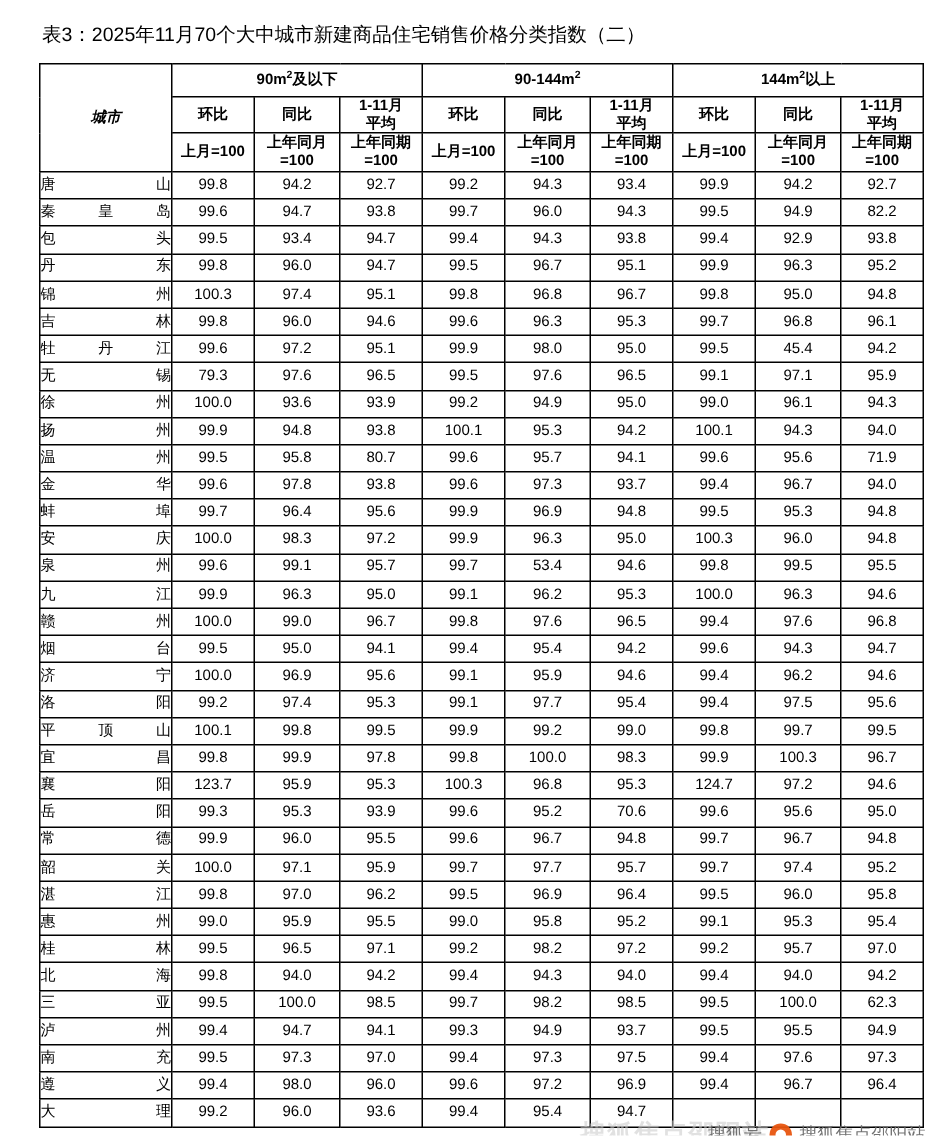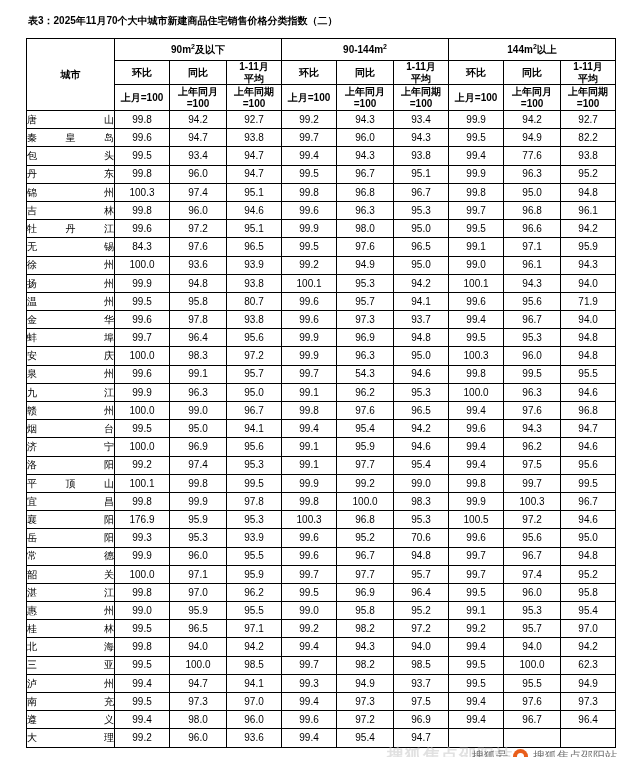--- a/index.html
+++ b/index.html
@@ -16,22 +16,22 @@
     overflow: hidden;
   }
   .page {
     width: 631px;
     height: 757px;
     position: relative;
     box-sizing: border-box;
     padding: 0;
   }
   .title {
-    font-size: 10px;
-    font-weight: bold;
+    font-size: 13px;
+    font-weight: normal;
     margin: 14px 0 10px 28px;
     letter-spacing: 0px;
     white-space: nowrap;
   }
   table.main {
     border-collapse: collapse;
     margin-left: 26px;
     width: 580px;
     table-layout: fixed;
   }
@@ -55,20 +55,21 @@
     padding-left: 19px;
   }
   .hdr-base {
     height: 26px;
     font-weight: normal;
     font-size: 9px;
   }
   .city-head {
     font-size: 12px;
     vertical-align: middle;
+    font-style: italic;
   }
   td.city {
     font-size: 11px;
     text-align: justify;
     text-align-last: justify;
     padding: 0 6px;
     height: 17.2px;
     white-space: nowrap;
   }
   td.num {
@@ -201,21 +202,21 @@
         </tr>
         <tr>
           <td class="city">包头</td>
           <td class="num">99.5</td>
           <td class="num">93.4</td>
           <td class="num">94.7</td>
           <td class="num">99.4</td>
           <td class="num">94.3</td>
           <td class="num">93.8</td>
           <td class="num">99.4</td>
-          <td class="num">77.6</td>
+          <td class="num">92.9</td>
           <td class="num">93.8</td>
         </tr>
         <tr>
           <td class="city">丹东</td>
           <td class="num">99.8</td>
           <td class="num">96.0</td>
           <td class="num">94.7</td>
           <td class="num">99.5</td>
           <td class="num">96.7</td>
           <td class="num">95.1</td>
@@ -249,26 +250,26 @@
         </tr>
         <tr>
           <td class="city">牡丹江</td>
           <td class="num">99.6</td>
           <td class="num">97.2</td>
           <td class="num">95.1</td>
           <td class="num">99.9</td>
           <td class="num">98.0</td>
           <td class="num">95.0</td>
           <td class="num">99.5</td>
-          <td class="num">96.6</td>
+          <td class="num">45.4</td>
           <td class="num">94.2</td>
         </tr>
         <tr>
           <td class="city">无锡</td>
-          <td class="num">84.3</td>
+          <td class="num">79.3</td>
           <td class="num">97.6</td>
           <td class="num">96.5</td>
           <td class="num">99.5</td>
           <td class="num">97.6</td>
           <td class="num">96.5</td>
           <td class="num">99.1</td>
           <td class="num">97.1</td>
           <td class="num">95.9</td>
         </tr>
         <tr>
@@ -342,21 +343,21 @@
           <td class="num">100.3</td>
           <td class="num">96.0</td>
           <td class="num">94.8</td>
         </tr>
         <tr>
           <td class="city">泉州</td>
           <td class="num">99.6</td>
           <td class="num">99.1</td>
           <td class="num">95.7</td>
           <td class="num">99.7</td>
-          <td class="num">54.3</td>
+          <td class="num">53.4</td>
           <td class="num">94.6</td>
           <td class="num">99.8</td>
           <td class="num">99.5</td>
           <td class="num">95.5</td>
         </tr>
         <tr>
           <td class="city">九江</td>
           <td class="num">99.9</td>
           <td class="num">96.3</td>
           <td class="num">95.0</td>
@@ -434,27 +435,27 @@
           <td class="num">97.8</td>
           <td class="num">99.8</td>
           <td class="num">100.0</td>
           <td class="num">98.3</td>
           <td class="num">99.9</td>
           <td class="num">100.3</td>
           <td class="num">96.7</td>
         </tr>
         <tr>
           <td class="city">襄阳</td>
-          <td class="num">176.9</td>
+          <td class="num">123.7</td>
           <td class="num">95.9</td>
           <td class="num">95.3</td>
           <td class="num">100.3</td>
           <td class="num">96.8</td>
           <td class="num">95.3</td>
-          <td class="num">100.5</td>
+          <td class="num">124.7</td>
           <td class="num">97.2</td>
           <td class="num">94.6</td>
         </tr>
         <tr>
           <td class="city">岳阳</td>
           <td class="num">99.3</td>
           <td class="num">95.3</td>
           <td class="num">93.9</td>
           <td class="num">99.6</td>
           <td class="num">95.2</td>

